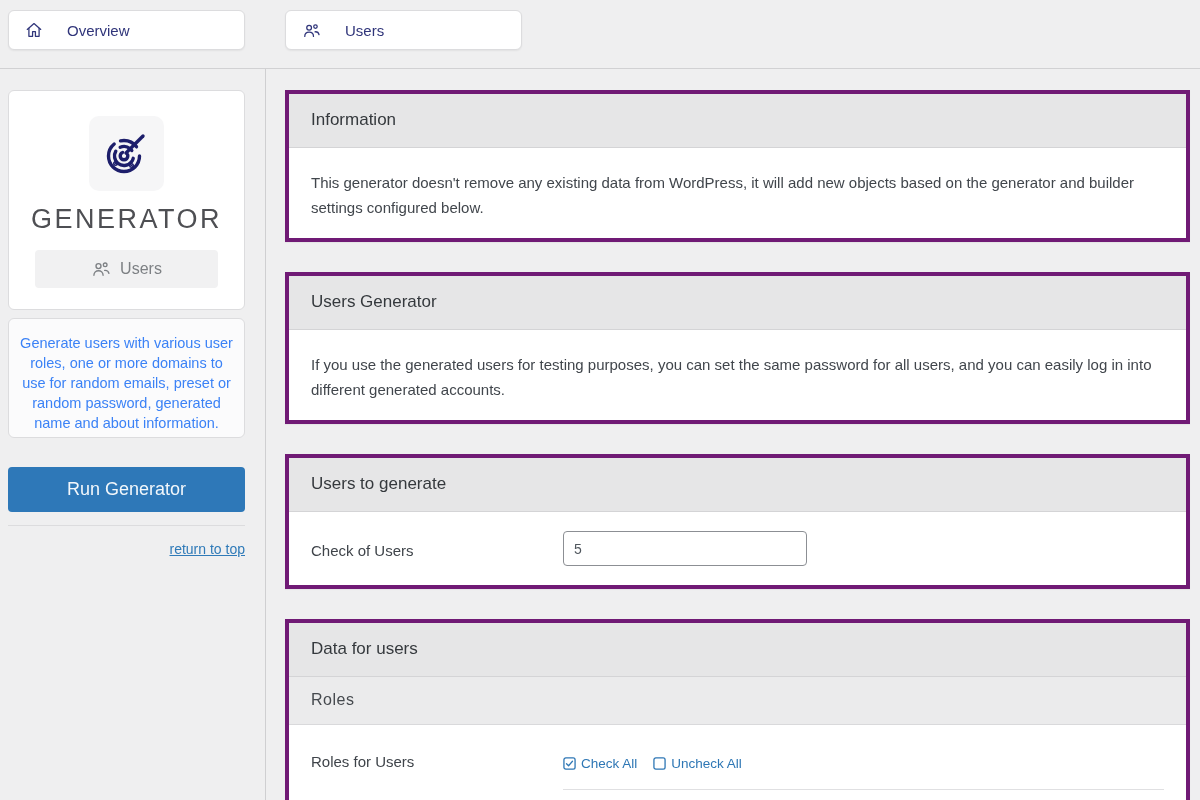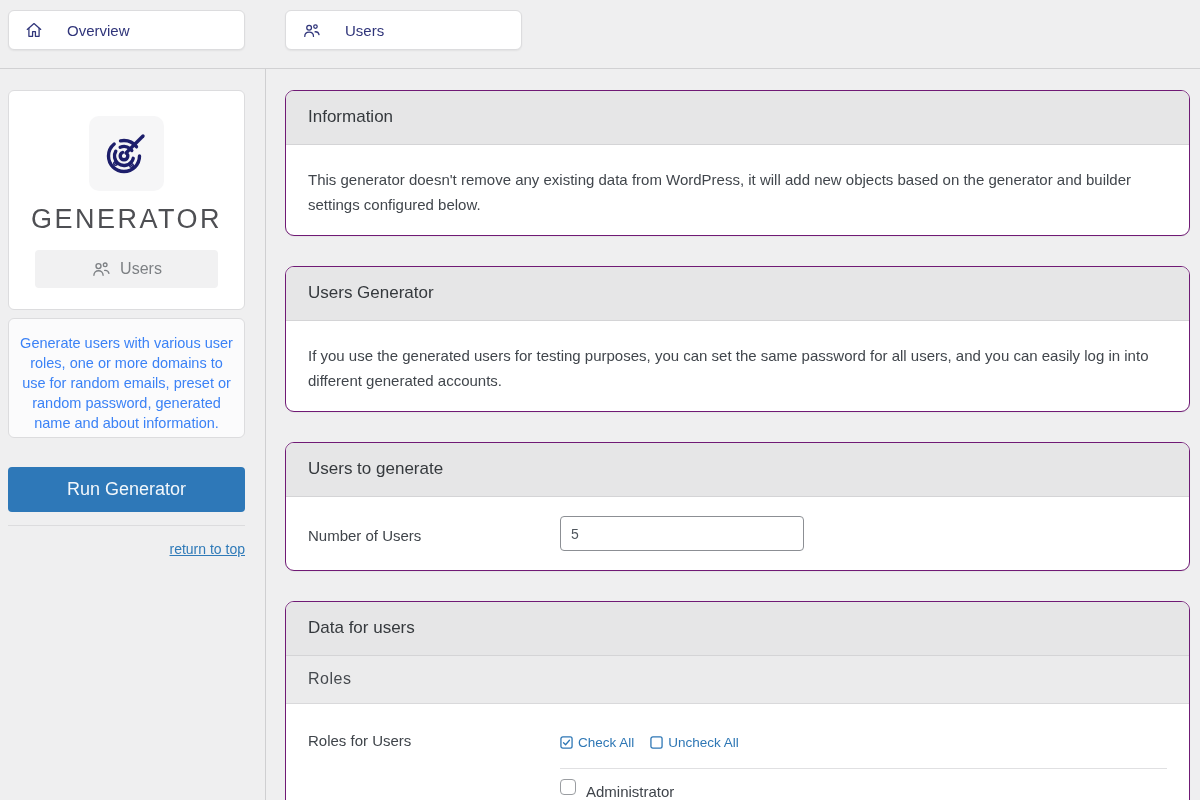--- a/index.html
+++ b/index.html
@@ -57,21 +57,21 @@
     font-family:"Liberation Sans", sans-serif; cursor:pointer;
     display:flex; align-items:center; justify-content:center;
   }
   .sidebar-hr { margin-top:13px; height:1px; background:#dcdcde; }
   .return-row { margin-top:14px; text-align:right; }
   .return-link { font-size:14px; color:#2f7ab8; text-decoration:underline; cursor:pointer; }
 
   
   .main { position:absolute; left:285px; top:90px; width:905px; }
   .section {
-    background:#fff; border:1px solid #701a75; border-radius:9px;
+    background:#fff; border:4px solid #701a75; border-radius:0;
     box-shadow:0 1px 1px rgba(0,0,0,.04); margin-bottom:30px; overflow:hidden;
   }
   .section-header {
     background:#e6e6e7; border-bottom:1px solid #d4d4d6;
     padding:16px 22px 17px; font-size:17px; color:#35393d;
   }
   .sub-header {
     background:#ebebec; border-bottom:1px solid #d9d9db;
     padding:14px 22px 15px; font-size:16px; color:#45494e; letter-spacing:.5px;
   }
@@ -171,21 +171,21 @@
 
     <div class="section">
       <div class="section-header">Users Generator</div>
       <div class="section-body">If you use the generated users for testing purposes, you can set the same password for all users, and you can easily log in into different generated accounts.</div>
     </div>
 
     <div class="section">
       <div class="section-header">Users to generate</div>
       <div class="section-body" style="padding:19px 22px;">
         <div class="form-row">
-          <div class="form-label">Number of Users</div>
+          <div class="form-label">Check of Users</div>
           <div class="form-control">
             <input class="num-input" type="text" value="5" style="">
           </div>
         </div>
       </div>
     </div>
 
     <div class="section">
       <div class="section-header">Data for users</div>
       <div class="sub-header">Roles</div>

